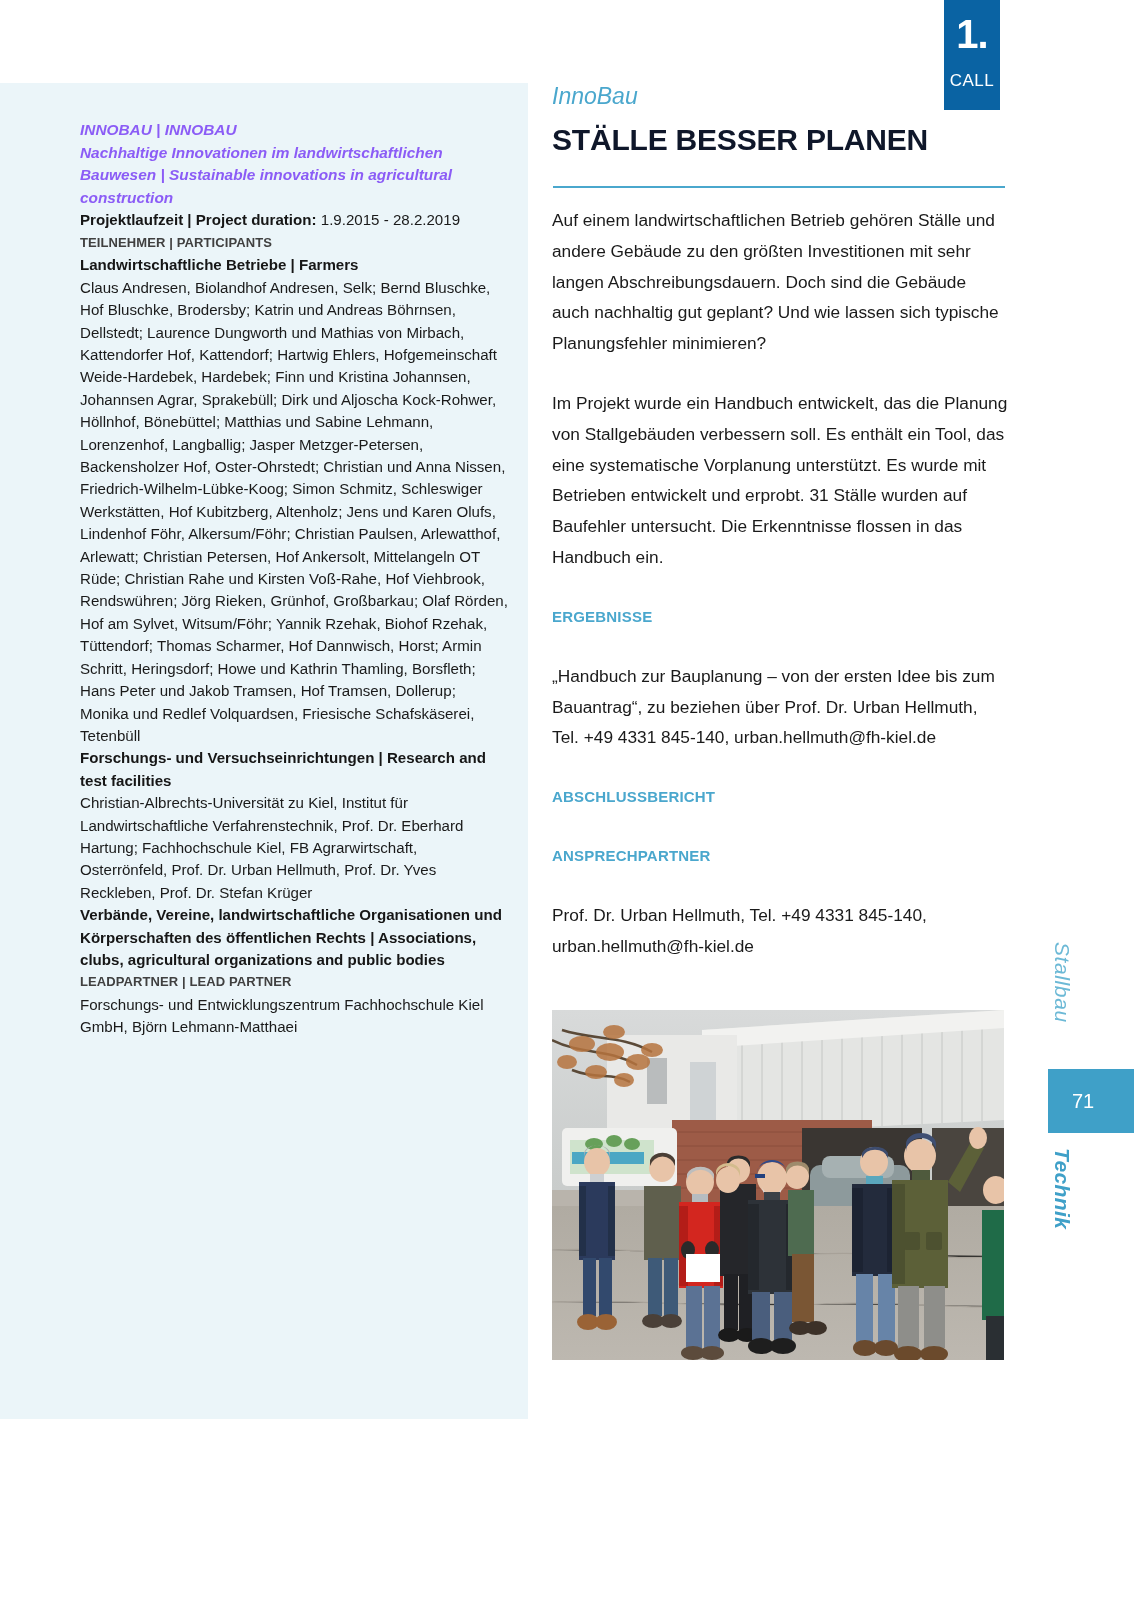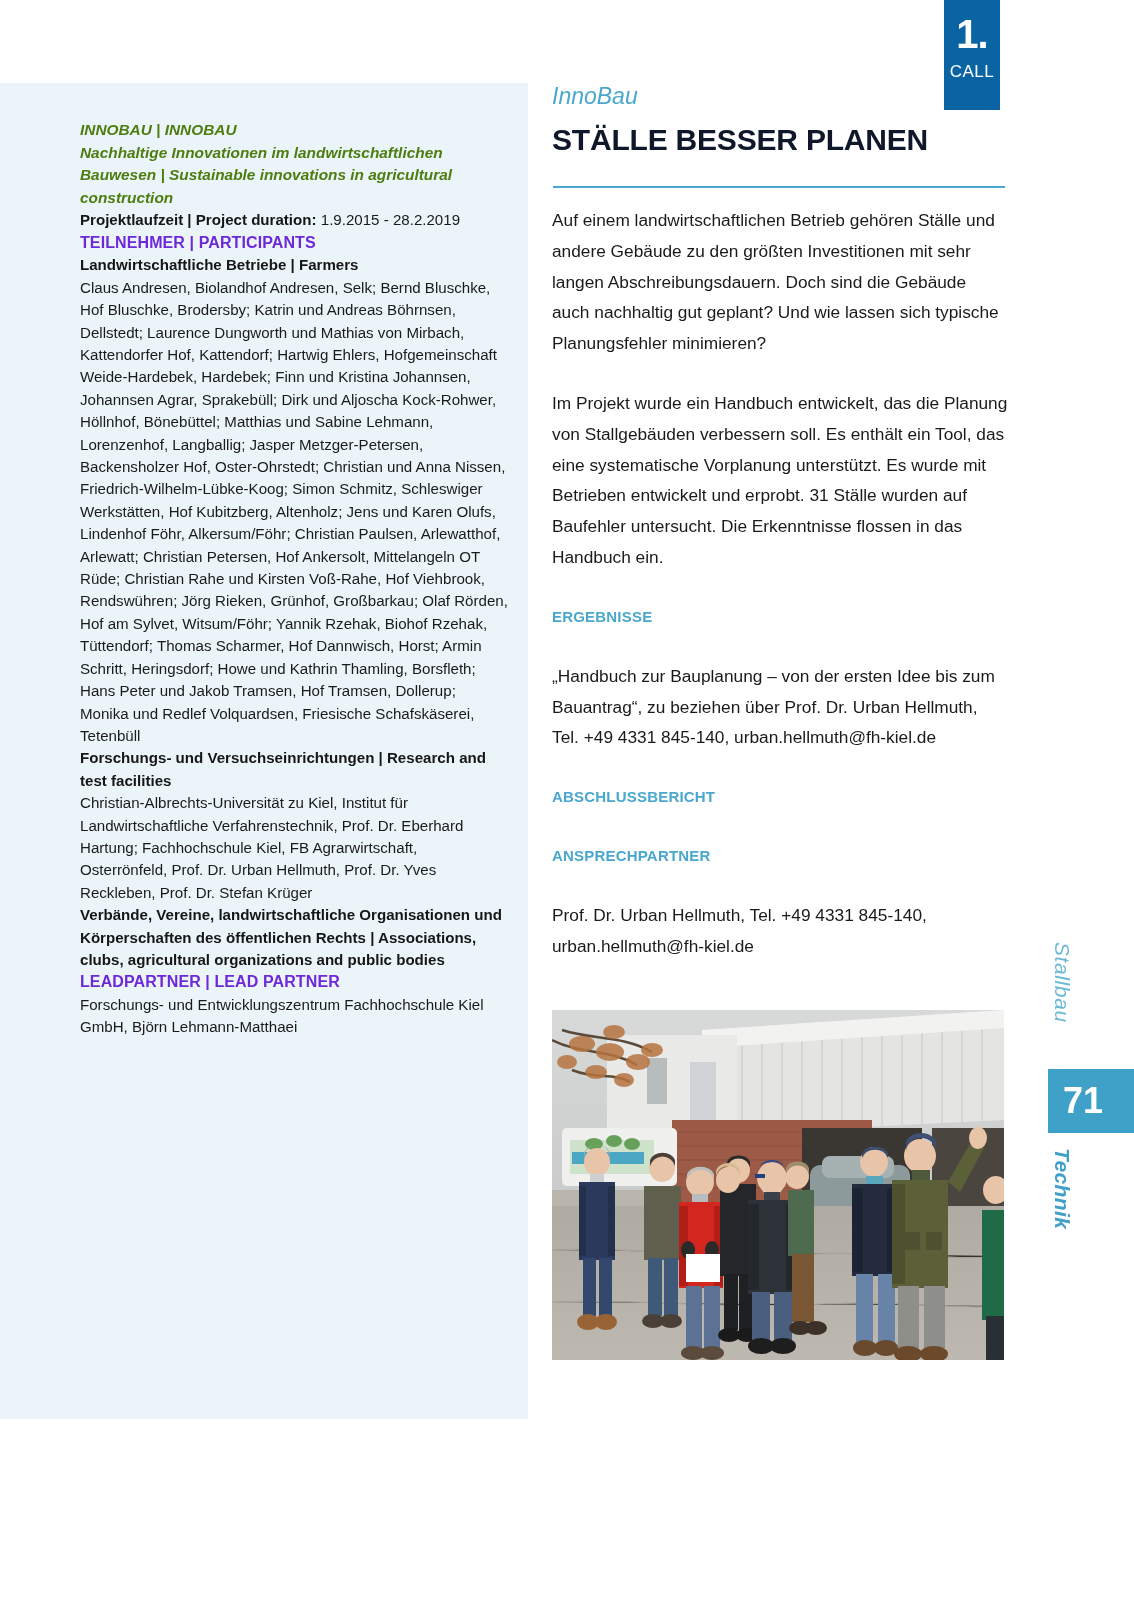--- a/index.html
+++ b/index.html
@@ -32,21 +32,21 @@
     font-size: 40px;
     font-weight: bold;
     line-height: 40px;
     letter-spacing: -1px;
     display: block;
   }
   .call-badge .word {
     display: block;
     font-size: 17px;
     line-height: 22px;
-    margin-top: 7px;
+    margin-top: 16px;
     letter-spacing: 0.5px;
   }
 
   
   .info-panel {
     position: absolute;
     left: 0;
     top: 83px;
     width: 528px;
     height: 1336px;
@@ -57,30 +57,30 @@
     left: 80px;
     top: 36px;
     width: 428px;
     font-size: 15.1px;
     line-height: 22.4px;
     color: #1a1a1a;
   }
   .info-inner p { margin: 0; }
 
   .hdr-blue-italic {
-    color: #4d7c0f;
+    color: #8b5cf6;
     font-weight: bold;
     font-style: italic;
     font-size: 15.4px;
     line-height: 22.6px;
   }
   .hdr-blue-caps {
-    color: #6d28d9;
-    font-weight: bold;
-    font-size: 16px;
+    color: #404040;
+    font-weight: bold;
+    font-size: 13px;
     line-height: 22.6px;
     letter-spacing: 0.1px;
   }
   .hdr-bold {
     font-weight: bold;
     color: #161616;
   }
   .body-txt {
     color: #1a1a1a;
   }
@@ -145,22 +145,22 @@
     letter-spacing: 0.6px;
   }
   .page-box {
     position: absolute;
     left: 1048px;
     top: 1069px;
     width: 86px;
     height: 64px;
     background: #3fa0c8;
     color: #ffffff;
-    font-size: 36px;
-    font-weight: bold;
+    font-size: 20px;
+    font-weight: normal;
     display: flex;
     align-items: center;
     justify-content: center;
     box-sizing: border-box;
     padding-right: 16px;
   }
   .side-technik {
     position: absolute;
     left: 1050px;
     top: 1148px;

